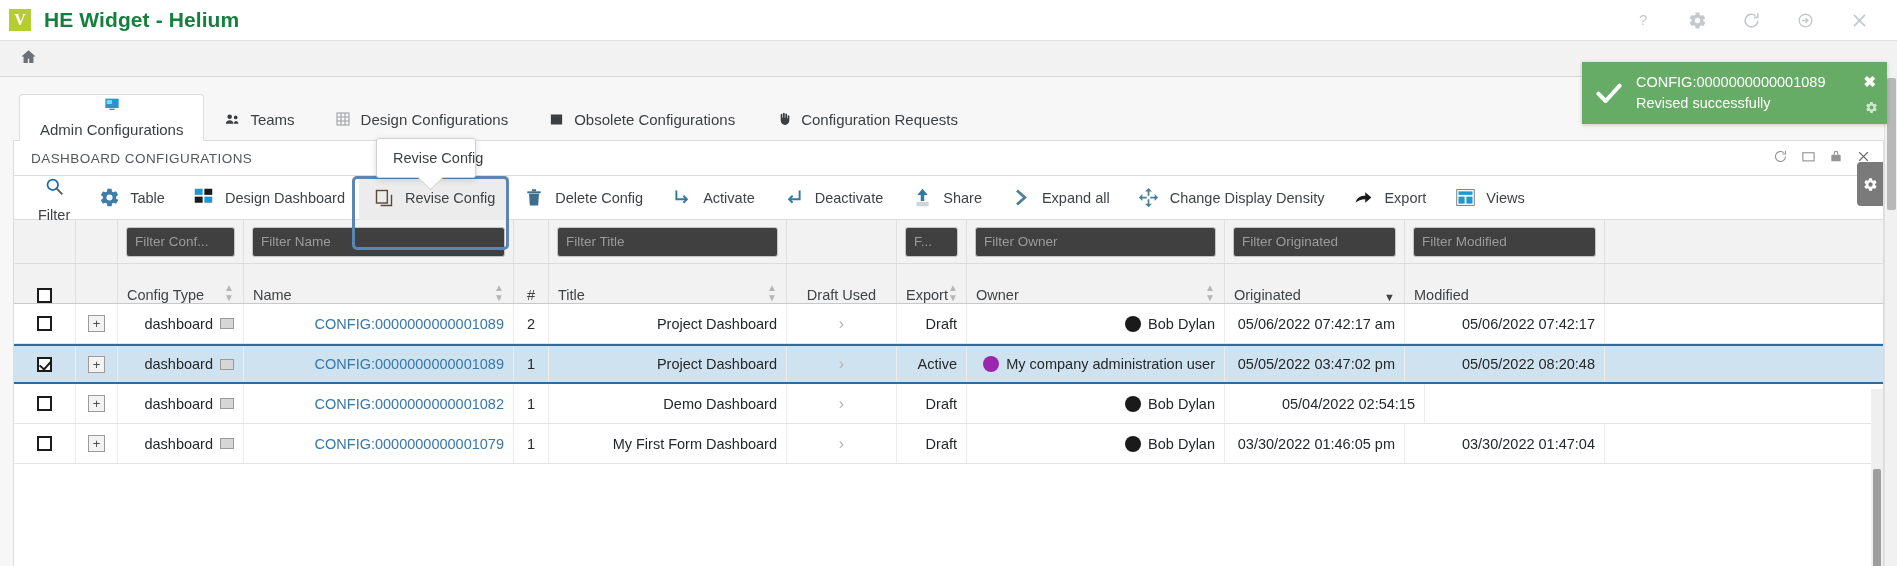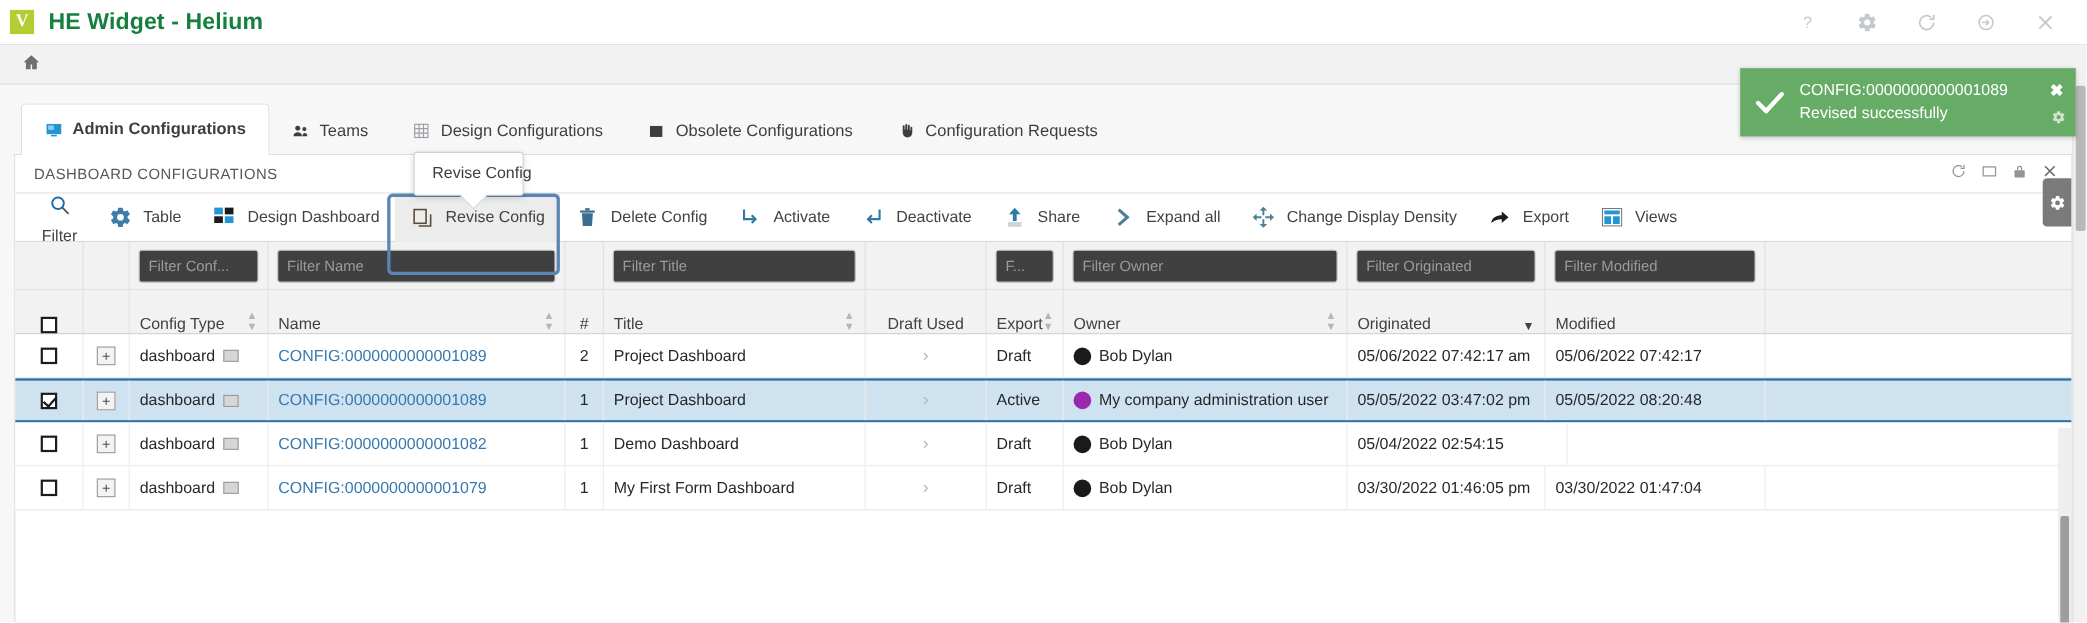--- a/index.html
+++ b/index.html
@@ -49,21 +49,21 @@
     background: #f7f7f7;
   }
   .tabs { display: flex; align-items: flex-end; height: 64px; padding-left: 19px; }
   .tab {
     display: flex; align-items: center; gap: 9px;
     font-size: 15px; color: #3b3f42; padding: 0 20px; height: 44px;
     cursor: pointer; white-space: nowrap;
   }
   .tab.active {
     background: #ffffff; border: 1px solid #dcdcdc; border-bottom: 1px solid #ffffff;
-    border-radius: 4px 4px 0 0; font-weight: bold; height: 47px; position: relative; z-index: 3;
+    border-radius: 4px 4px 0 0; font-weight: normal; height: 47px; position: relative; z-index: 3; flex-direction: column;
   }
   .tab .ticon { display: inline-flex; width: 17px; height: 17px; align-items: center; justify-content: center; }
 
   
   .panel {
     position: absolute; top: 140px; left: 13px; right: 13px; bottom: 0;
     background: #fff; border: 1px solid #dcdcdc; border-bottom: none;
   }
   .panel-head {
     height: 35px; display: flex; align-items: center;
@@ -111,21 +111,21 @@
     display: flex; align-items: flex-end; border-right: 1px solid #e0e0e0;
     padding: 0 9px; font-size: 14.5px; color: #3f4346; position: relative;
   }
   .sortico { margin-left: auto; color: #b6b6b6; font-size: 10px; line-height: 1; }
   .sortico.down { color: #444; font-size: 11px; }
 
   .row { display: flex; height: 40px; border-bottom: 1px solid #e4e4e4; background: #fff; align-items: stretch; }
   .row.sel { background: #cfe2f0; border-top: 2px solid #2b6ca3; border-bottom: 2px solid #2b6ca3; }
   .cell {
     display: flex; align-items: center; border-right: 1px solid #ececec;
-    padding: 0 9px; font-size: 14.5px; color: #25282b; white-space: nowrap; overflow: hidden;
+    padding: 0 9px; font-size: 14.5px; color: #25282b; white-space: nowrap; overflow: hidden; justify-content: flex-end;
   }
   .link { color: #3778ad; }
   .chk {
     width: 15px; height: 15px; border: 2px solid #1b1b1b; background: #fff;
     display: inline-block; position: relative;
   }
   .chk.on::after {
     content: ""; position: absolute; left: 3px; top: -1px; width: 5px; height: 10px;
     border: solid #1b1b1b; border-width: 0 2px 2px 0; transform: rotate(42deg);
   }

